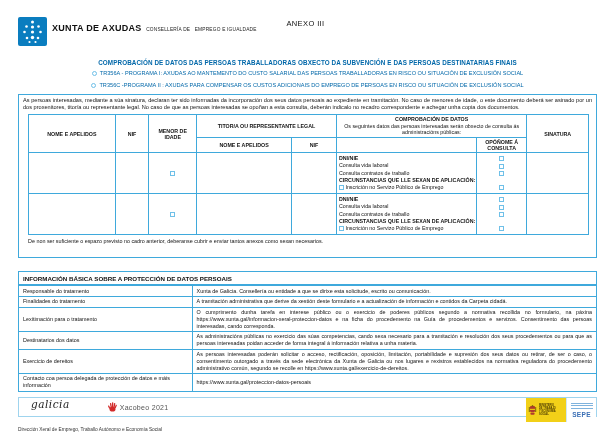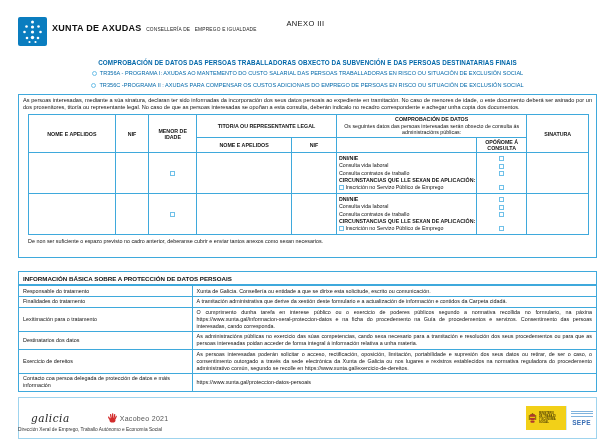--- a/index.html
+++ b/index.html
@@ -48,21 +48,21 @@
   .privacy-title { font-size:6.2px; font-weight:bold; color:#111; padding:2.5px 4px; border-bottom:1px solid #3fa9dc; }
   table.privacy { border-collapse:collapse; table-layout:fixed; width:100%; }
   table.privacy td { border:1px solid #3fa9dc; font-size:5.4px; line-height:6.8px; padding:1.5px 4px; color:#141414; vertical-align:middle; text-align:justify; }
   table.privacy td.lbl { width:30%; text-align:left; }
   table.privacy tr td { border-left:none; }
   table.privacy tr td:last-child { border-right:none; }
   table.privacy tr td.lbl { border-right:1px solid #3fa9dc; }
   table.privacy tr:last-child td { border-bottom:none; }
 
   
-  .footer-bar { position:absolute; top:397px; left:18px; width:579px; height:42px; border:1px solid #9fd4ee; display:flex; align-items:center; }
+  .footer-bar { position:absolute; top:397px; left:18px; width:579px; height:20px; border:1px solid #9fd4ee; display:flex; }
   .galicia-logo { font-family:"DejaVu Serif", serif; font-style:italic; font-size:10.5px; color:#222; margin-left:12px; letter-spacing:0.5px; }
   .xacobeo { display:flex; align-items:center; gap:3px; margin-left:38px; }
   .xacobeo-text { font-size:7px; color:#555; letter-spacing:0.3px; }
   .gov-logos { margin-left:auto; display:flex; align-items:stretch; height:24px; }
   .ministry { width:40px; background:#f2d018; display:flex; align-items:center; gap:2px; padding:2px; }
   .coat { width:9px; height:11px; flex:0 0 auto; }
   .ministry-text { font-size:2.6px; line-height:3px; color:#4a3a00; font-weight:bold; }
   .sepe { width:30px; background:#fff; border-left:1px solid #cfe7f5; display:flex; flex-direction:column; align-items:center; justify-content:center; }
   .sepe-lines { width:22px; height:7px; background:repeating-linear-gradient(to bottom,#7fb3dd 0,#7fb3dd 1px,#fff 1px,#fff 2.4px); margin-bottom:1px; }
   .sepe-text { font-size:6.5px; font-weight:bold; color:#3a6fb5; letter-spacing:0.3px; }

